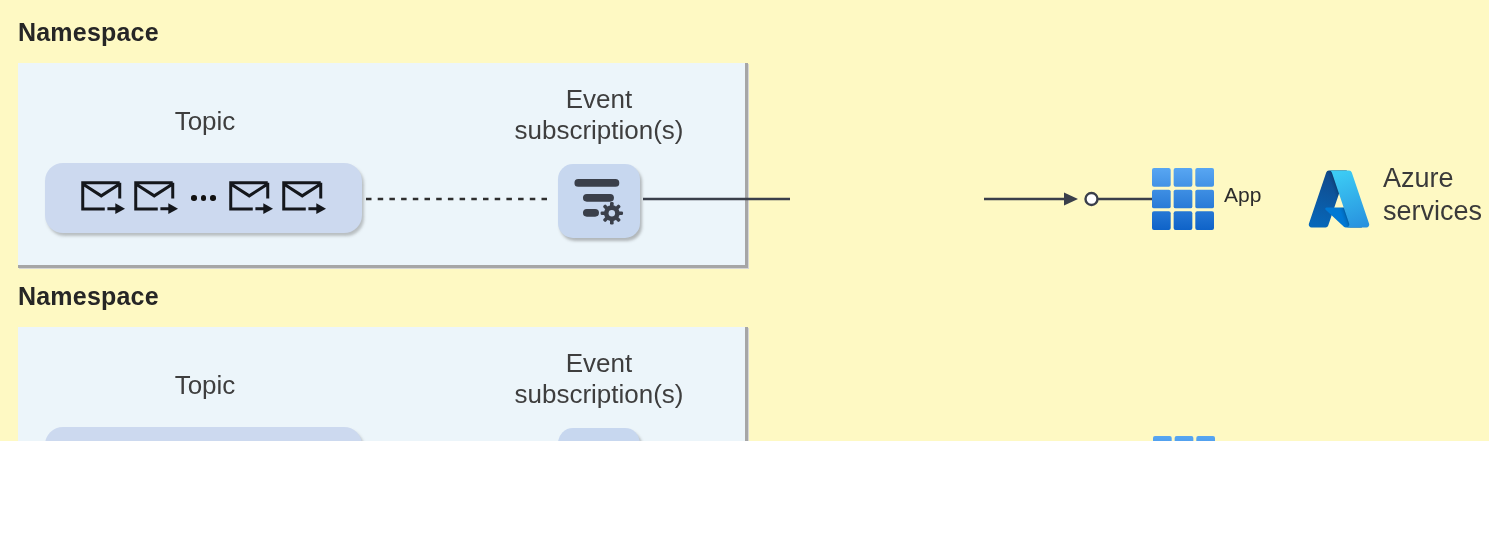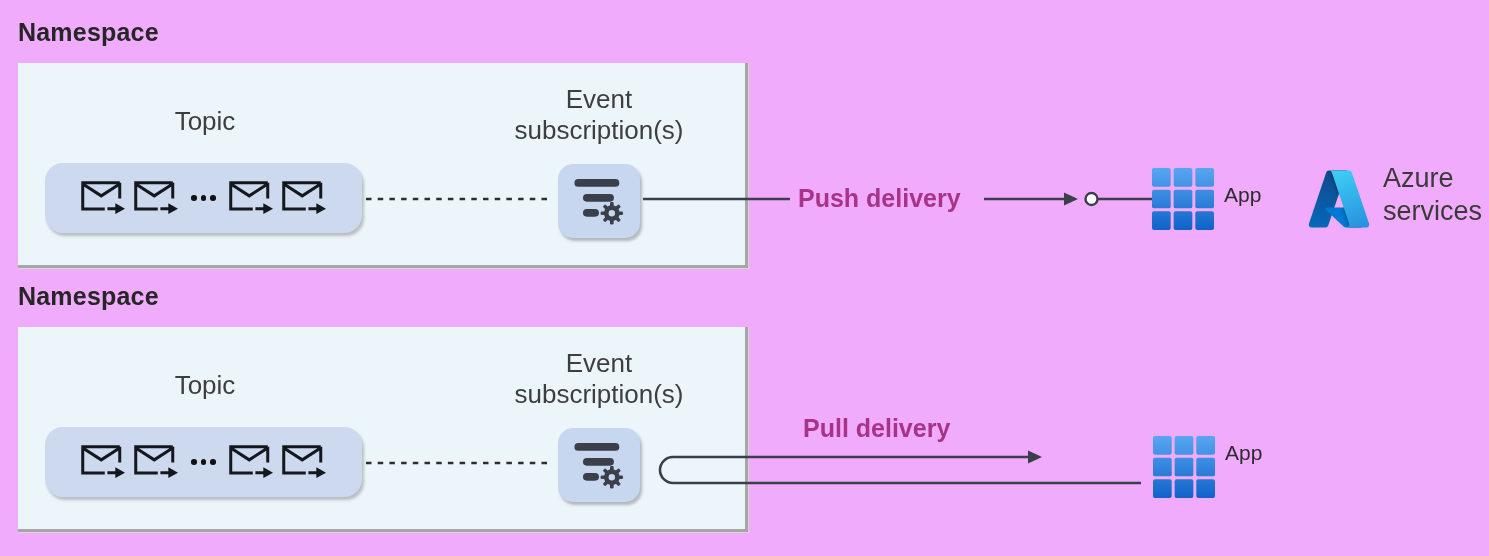--- a/index.html
+++ b/index.html
@@ -1,18 +1,18 @@
 <!DOCTYPE html>
 <html><head>
 <meta charset="utf-8">
 <style>
   html,body { margin:0; padding:0; background:#ffffff; }
   .canvas {
-    position:relative; width:1489px; height:556px; overflow:hidden;
-    font-family:"Liberation Sans", sans-serif; background:#f0abfc;
+    position:relative; width:1489px; height:441px; overflow:hidden;
+    font-family:"Liberation Sans", sans-serif; background:#fef9c3;
   }
   .abs { position:absolute; }
   .ns-label { font-size:25px; font-weight:700; color:#262626; letter-spacing:0.2px; }
   .ns-box {
     background:#ecf5fa;
     border-right:3px solid #a6a6a6; border-bottom:3px solid #a6a6a6;
     box-shadow:1px 1px 0 #d6d6d6;
     width:727px; height:202px;
   }
   .diagram-label { font-size:26px; color:#3e3e3e; text-align:center; line-height:31px; }
@@ -139,21 +139,20 @@
     <span>Event</span><br>
     <span>subscription(s)</span>
   </div>
 
   <div class="abs sub-icon" style="left:558px; top:164px;">
     <svg>
         <use href="#sym-filter"></use>
       </svg>
   </div>
 
-  <div class="abs delivery-label" style="left:798px; top:184px;">Push delivery</div>
 
   <svg class="abs app-grid" style="left:1152px; top:168px;">
     <use href="#sym-appgrid"></use>
   </svg>
   <div class="abs app-label" style="left:1224px; top:183px;">App</div>
 
   <svg class="abs azure-logo" style="left:1306px; top:166px;">
     <use href="#sym-azure"></use>
   </svg>
   <div class="abs azure-label" style="left:1383px; top:162px;">Azure services</div>
@@ -188,21 +187,20 @@
     <span>Event</span><br>
     <span>subscription(s)</span>
   </div>
 
   <div class="abs sub-icon" style="left:558px; top:428px;">
     <svg>
         <use href="#sym-filter"></use>
       </svg>
   </div>
 
-  <div class="abs delivery-label" style="left:803px; top:414px;">Pull delivery</div>
 
   <svg class="abs app-grid" style="left:1153px; top:436px;">
     <use href="#sym-appgrid"></use>
   </svg>
   <div class="abs app-label" style="left:1225px; top:441px;">App</div>
 
   <svg class="overlay" viewBox="0 0 1489 556">
 
     <path d="M366 199 H553" stroke="#2e2e2e" stroke-width="2.6" stroke-dasharray="5.5 6.2" fill="none"></path>
 

